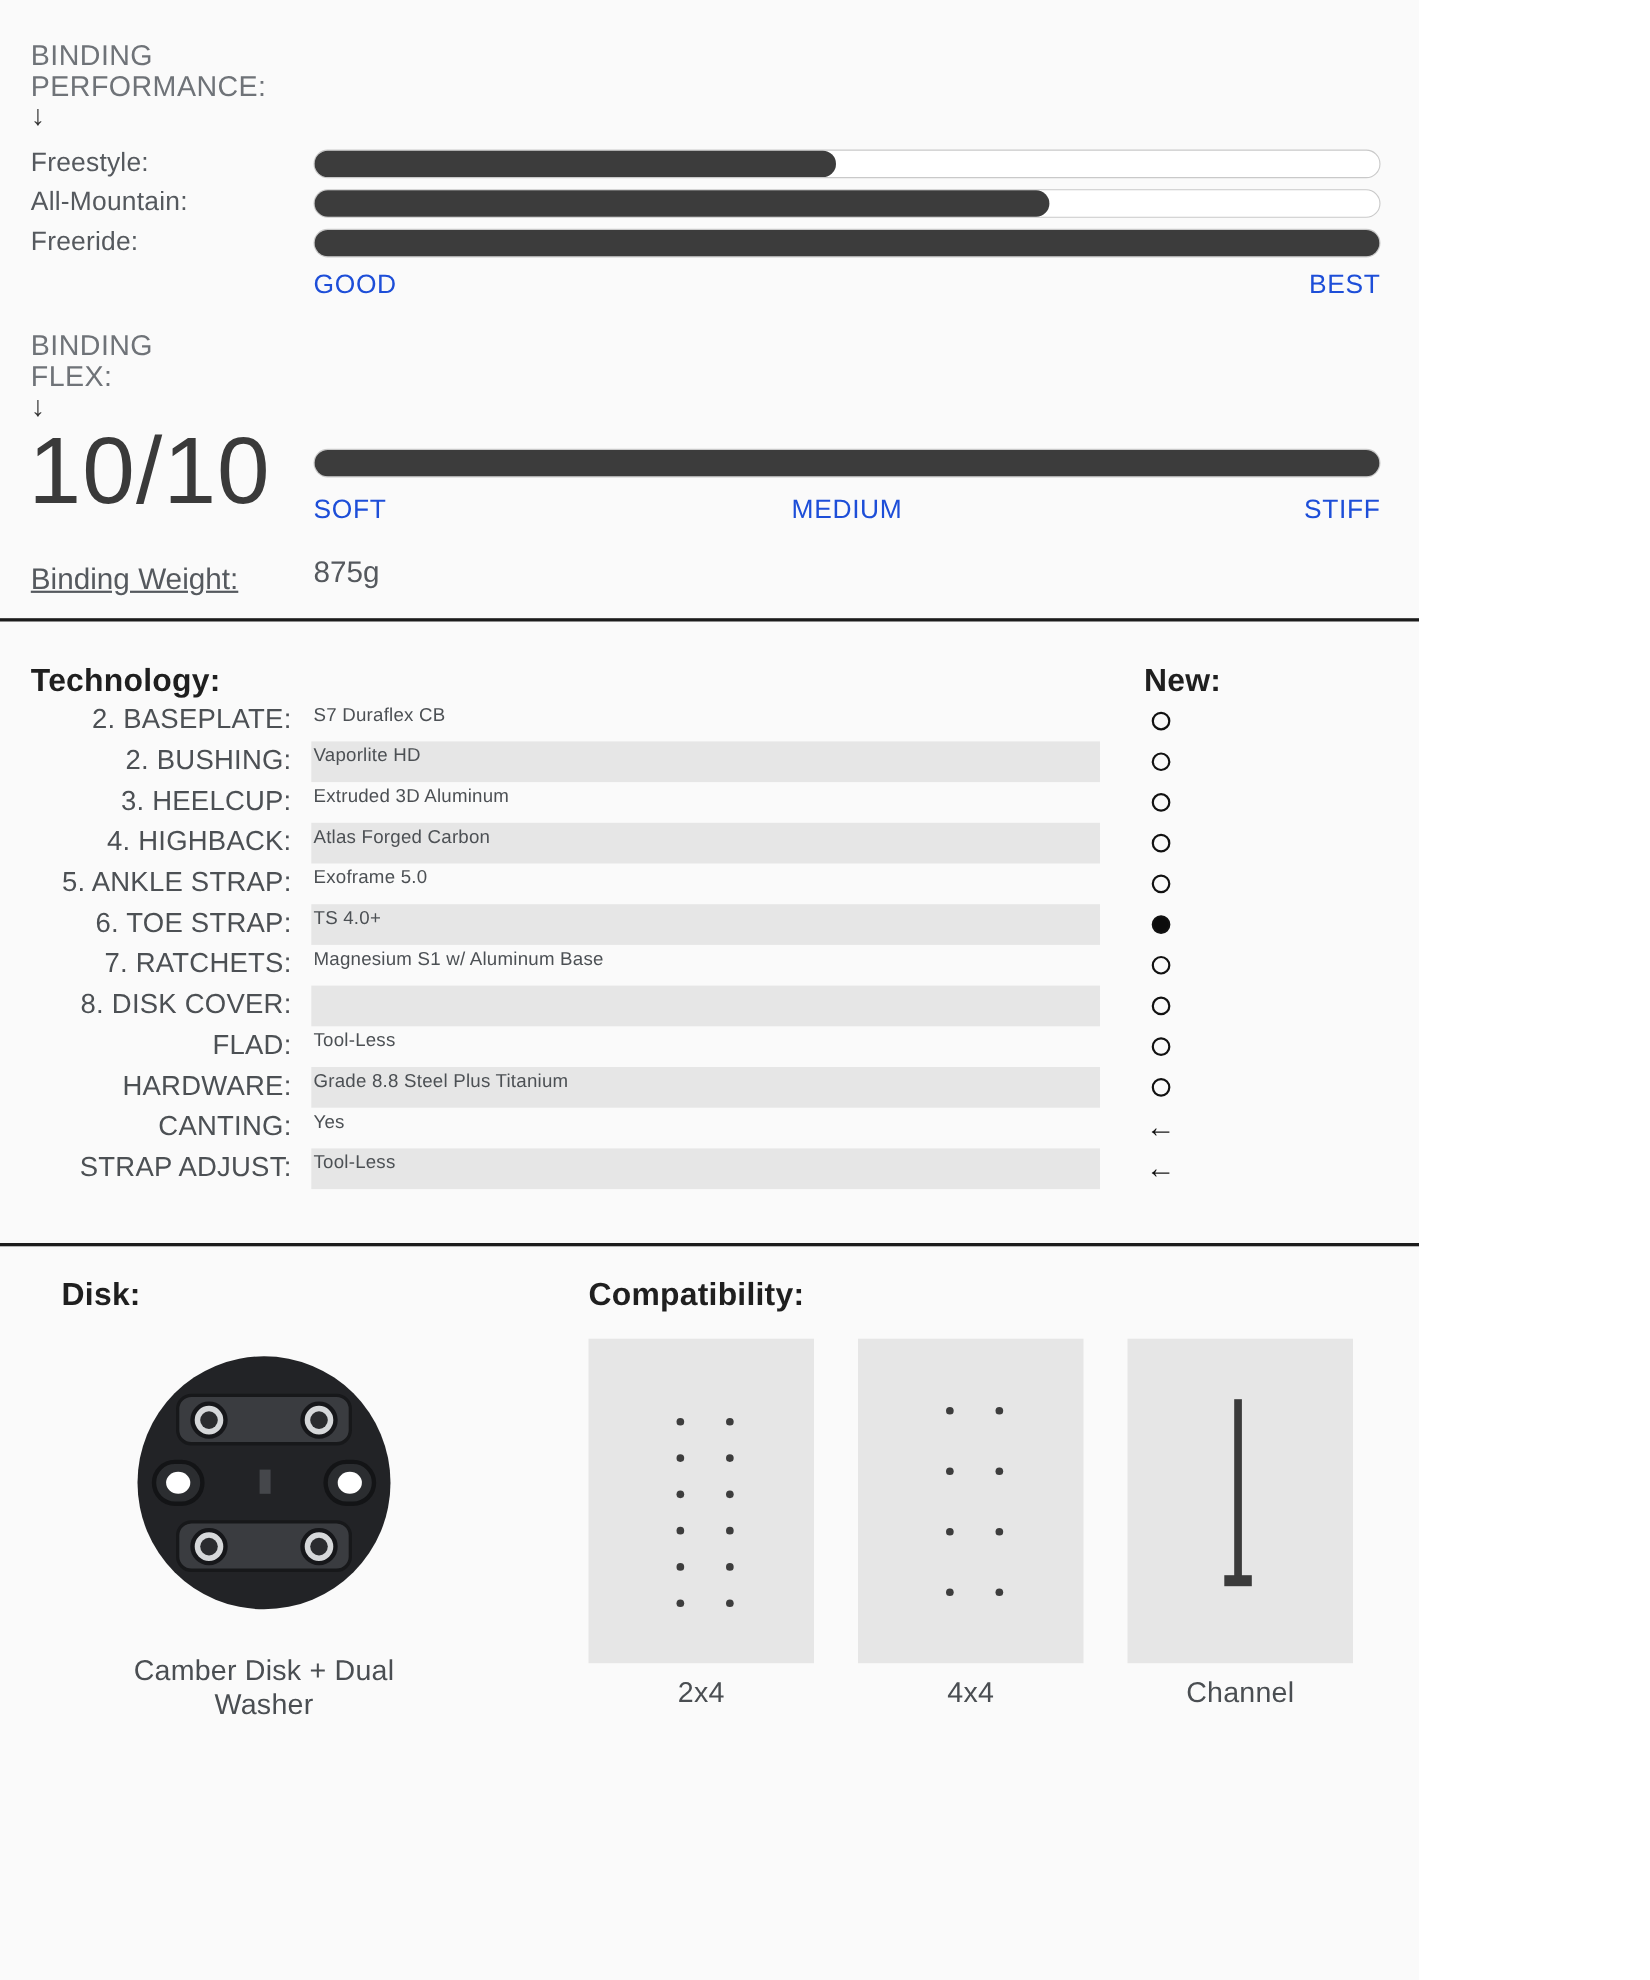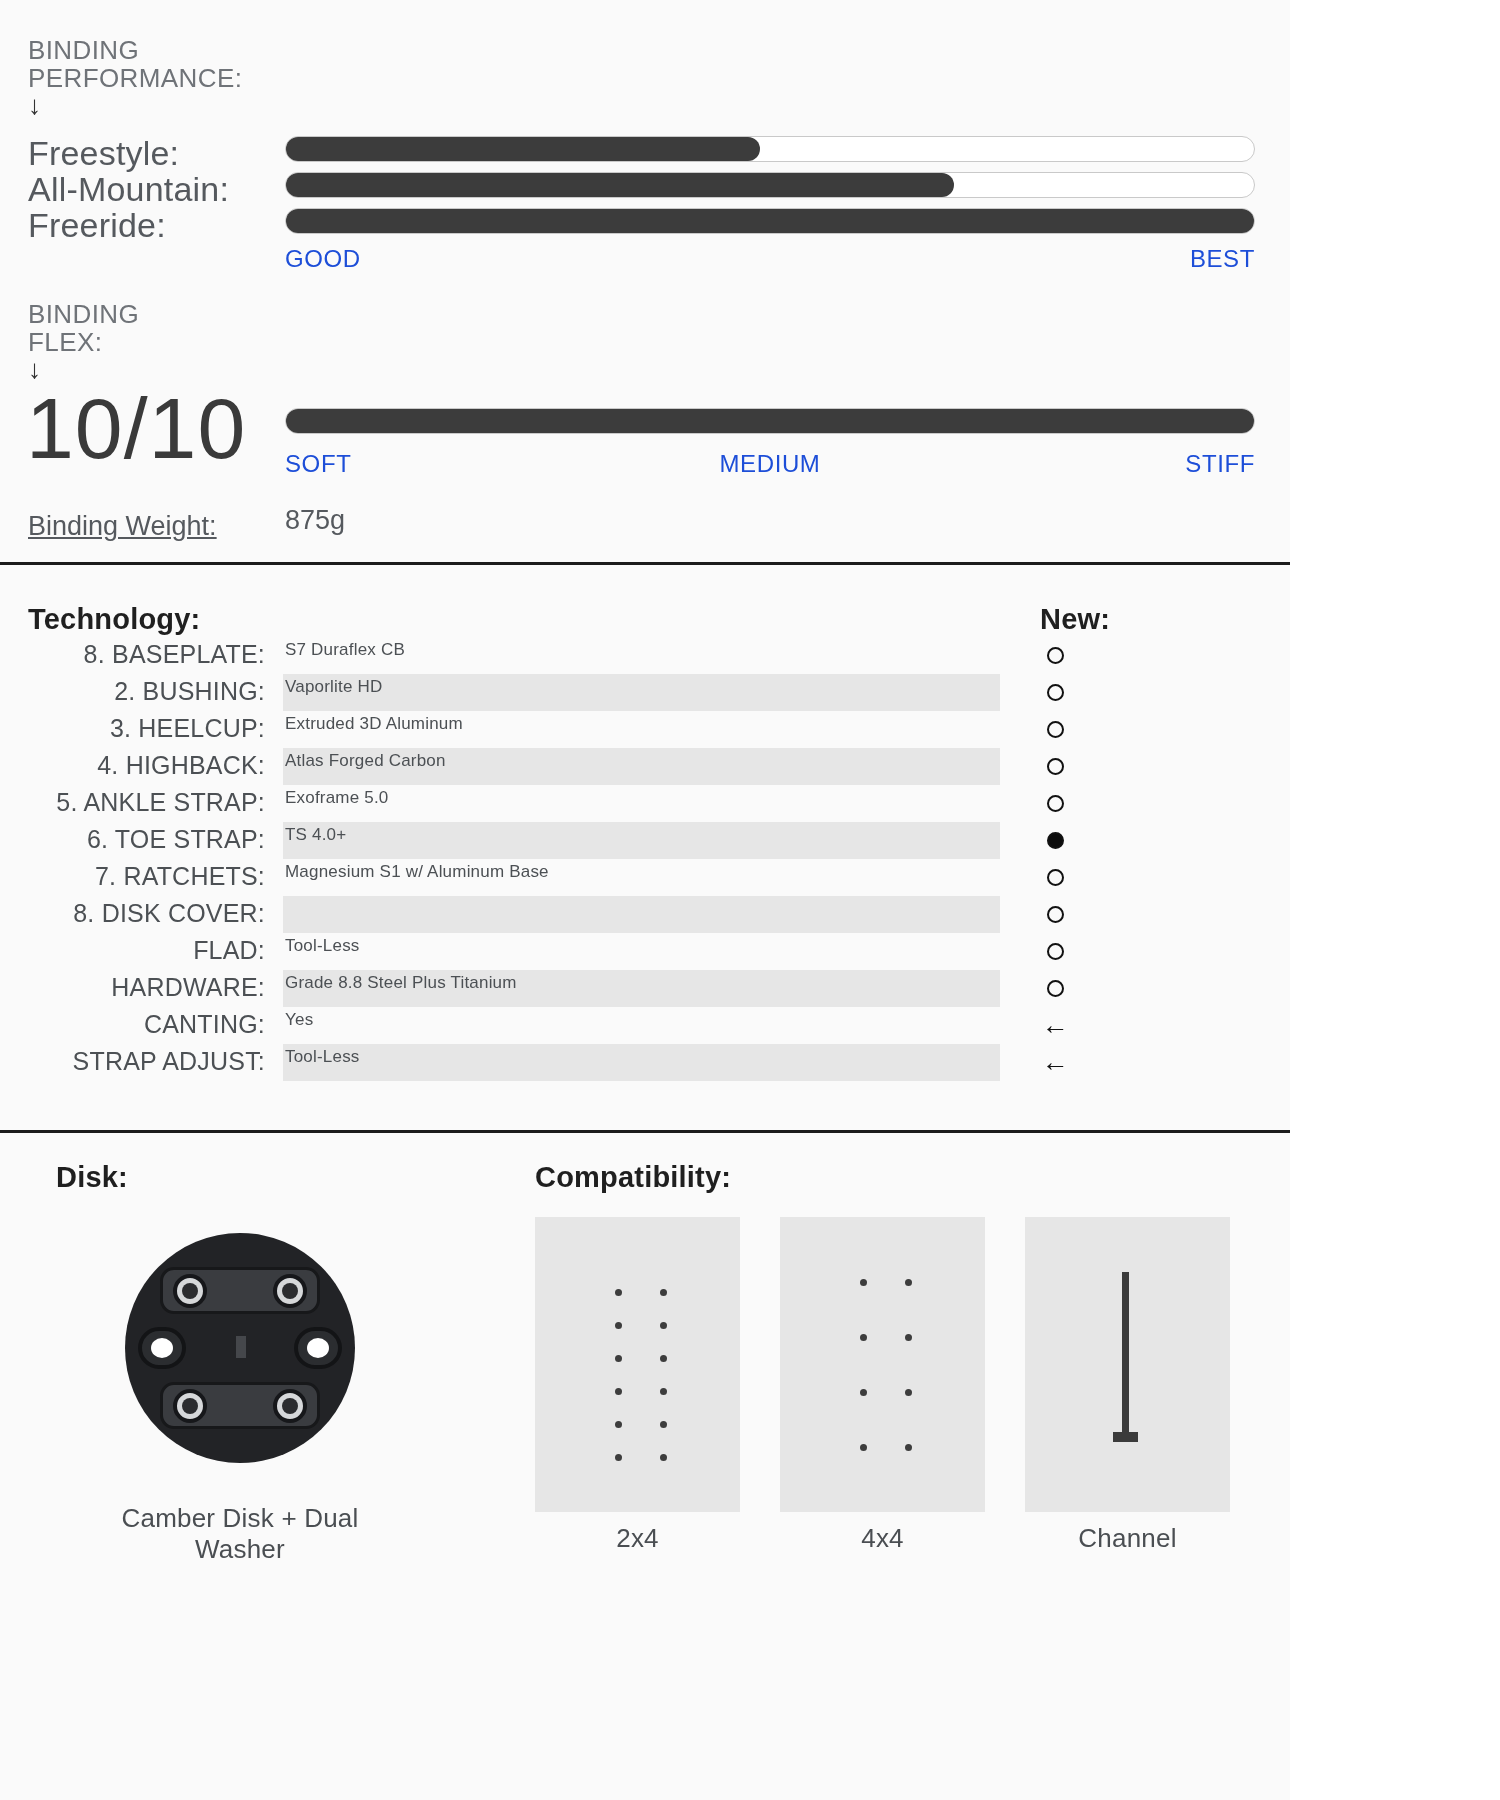--- a/index.html
+++ b/index.html
@@ -42,21 +42,21 @@
     white-space: pre-line;
   }
   .down-arrow {
     position: absolute;
     font-size: 26px;
     line-height: 26px;
     color: #333;
   }
   .row-label {
     position: absolute;
-    font-size: 34px;
+    font-size: 24px;
     color: #55595e;
     letter-spacing: .2px;
     white-space: nowrap;
   }
   .bar-track {
     position: absolute;
     left: 285px;
     width: 970px;
     height: 26px;
     border-radius: 13px;
@@ -313,21 +313,21 @@
 
   <div class="divider" style="top:562px;"></div>
 
   <div class="sec2">
     <div class="sec-title" style="left:28px; top:38px;">Technology:</div>
     <div class="sec-title" style="left:1040px; top:38px;">New:</div>
 
     <div class="tech-list" id="tech-list">
         <div class="tech-row odd">
           <div class="stripe"></div>
-          <div class="tech-key">8. BASEPLATE:</div>
+          <div class="tech-key">2. BASEPLATE:</div>
           <div class="tech-val">S7 Duraflex CB</div>
           <div class="tech-mark">
             <div class="ring"></div>
           </div>
         </div>
         <div class="tech-row">
           <div class="stripe"></div>
           <div class="tech-key">2. BUSHING:</div>
           <div class="tech-val">Vaporlite HD</div>
           <div class="tech-mark">

